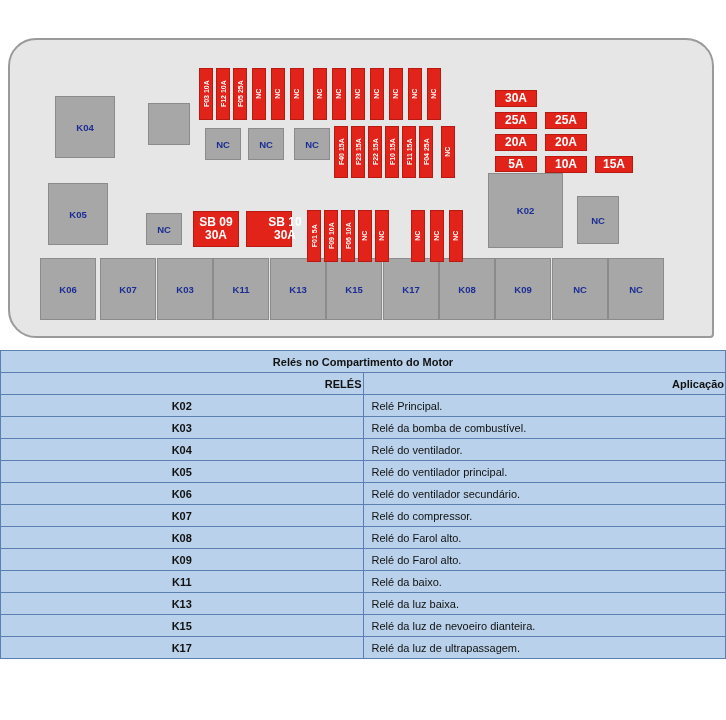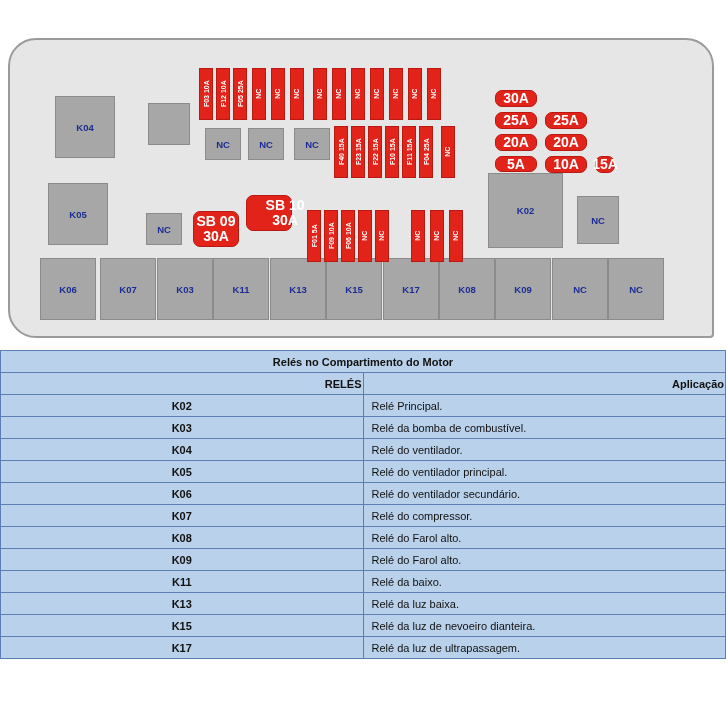--- a/index.html
+++ b/index.html
@@ -87,22 +87,21 @@
     text-align: center;
     line-height: 1.05;
   }
   .fuse.vert span {
     display: block;
     transform: rotate(-90deg);
     white-space: nowrap;
     font-size: 7px;
   }
   .fuse.big {
-    font-size: 14px;
-    border-radius: 7px;
+    font-size: 12px;
   }
   
   .table-wrap {
     position: absolute;
     left: 0;
     top: 350px;
     width: 726px;
   }
   table.relay-table {
     border-collapse: collapse;
@@ -258,24 +257,24 @@
         <div class="fuse vert" style="left: 449px; top: 182px; width: 14px; height: 52px;">
           <span>NC</span>
         </div>
         <div class="fuse big" style="left: 495px; top: 62px; width: 42px; height: 17px;">30A</div>
         <div class="fuse big" style="left: 495px; top: 84px; width: 42px; height: 17px;">25A</div>
         <div class="fuse big" style="left: 545px; top: 84px; width: 42px; height: 17px;">25A</div>
         <div class="fuse big" style="left: 495px; top: 106px; width: 42px; height: 17px;">20A</div>
         <div class="fuse big" style="left: 545px; top: 106px; width: 42px; height: 17px;">20A</div>
         <div class="fuse big" style="left: 495px; top: 128px; width: 42px; height: 16px;">5A</div>
         <div class="fuse big" style="left: 545px; top: 128px; width: 42px; height: 17px;">10A</div>
-        <div class="fuse big" style="left: 595px; top: 128px; width: 20px; height: 17px;">15A</div>
+        <div class="fuse big" style="left: 595px; top: 128px; width: 38px; height: 17px;">15A</div>
         <div class="fuse big" style="white-space: pre; left: 193px; top: 183px; width: 46px; height: 36px;">SB 09
 30A</div>
-        <div class="fuse big" style="white-space: pre; left: 246px; top: 167px; width: 46px; height: 36px; padding-left: 32px;">SB 10
+        <div class="fuse big" style="white-space: pre; left: 246px; top: 183px; width: 46px; height: 36px; padding-left: 32px;">SB 10
 30A</div>
       </div>
   </div>
 
   <div class="table-wrap">
     <table class="relay-table">
       <thead>
         <tr>
           <th class="tbl-title" colspan="2">Relés no Compartimento do Motor</th>
         </tr>

